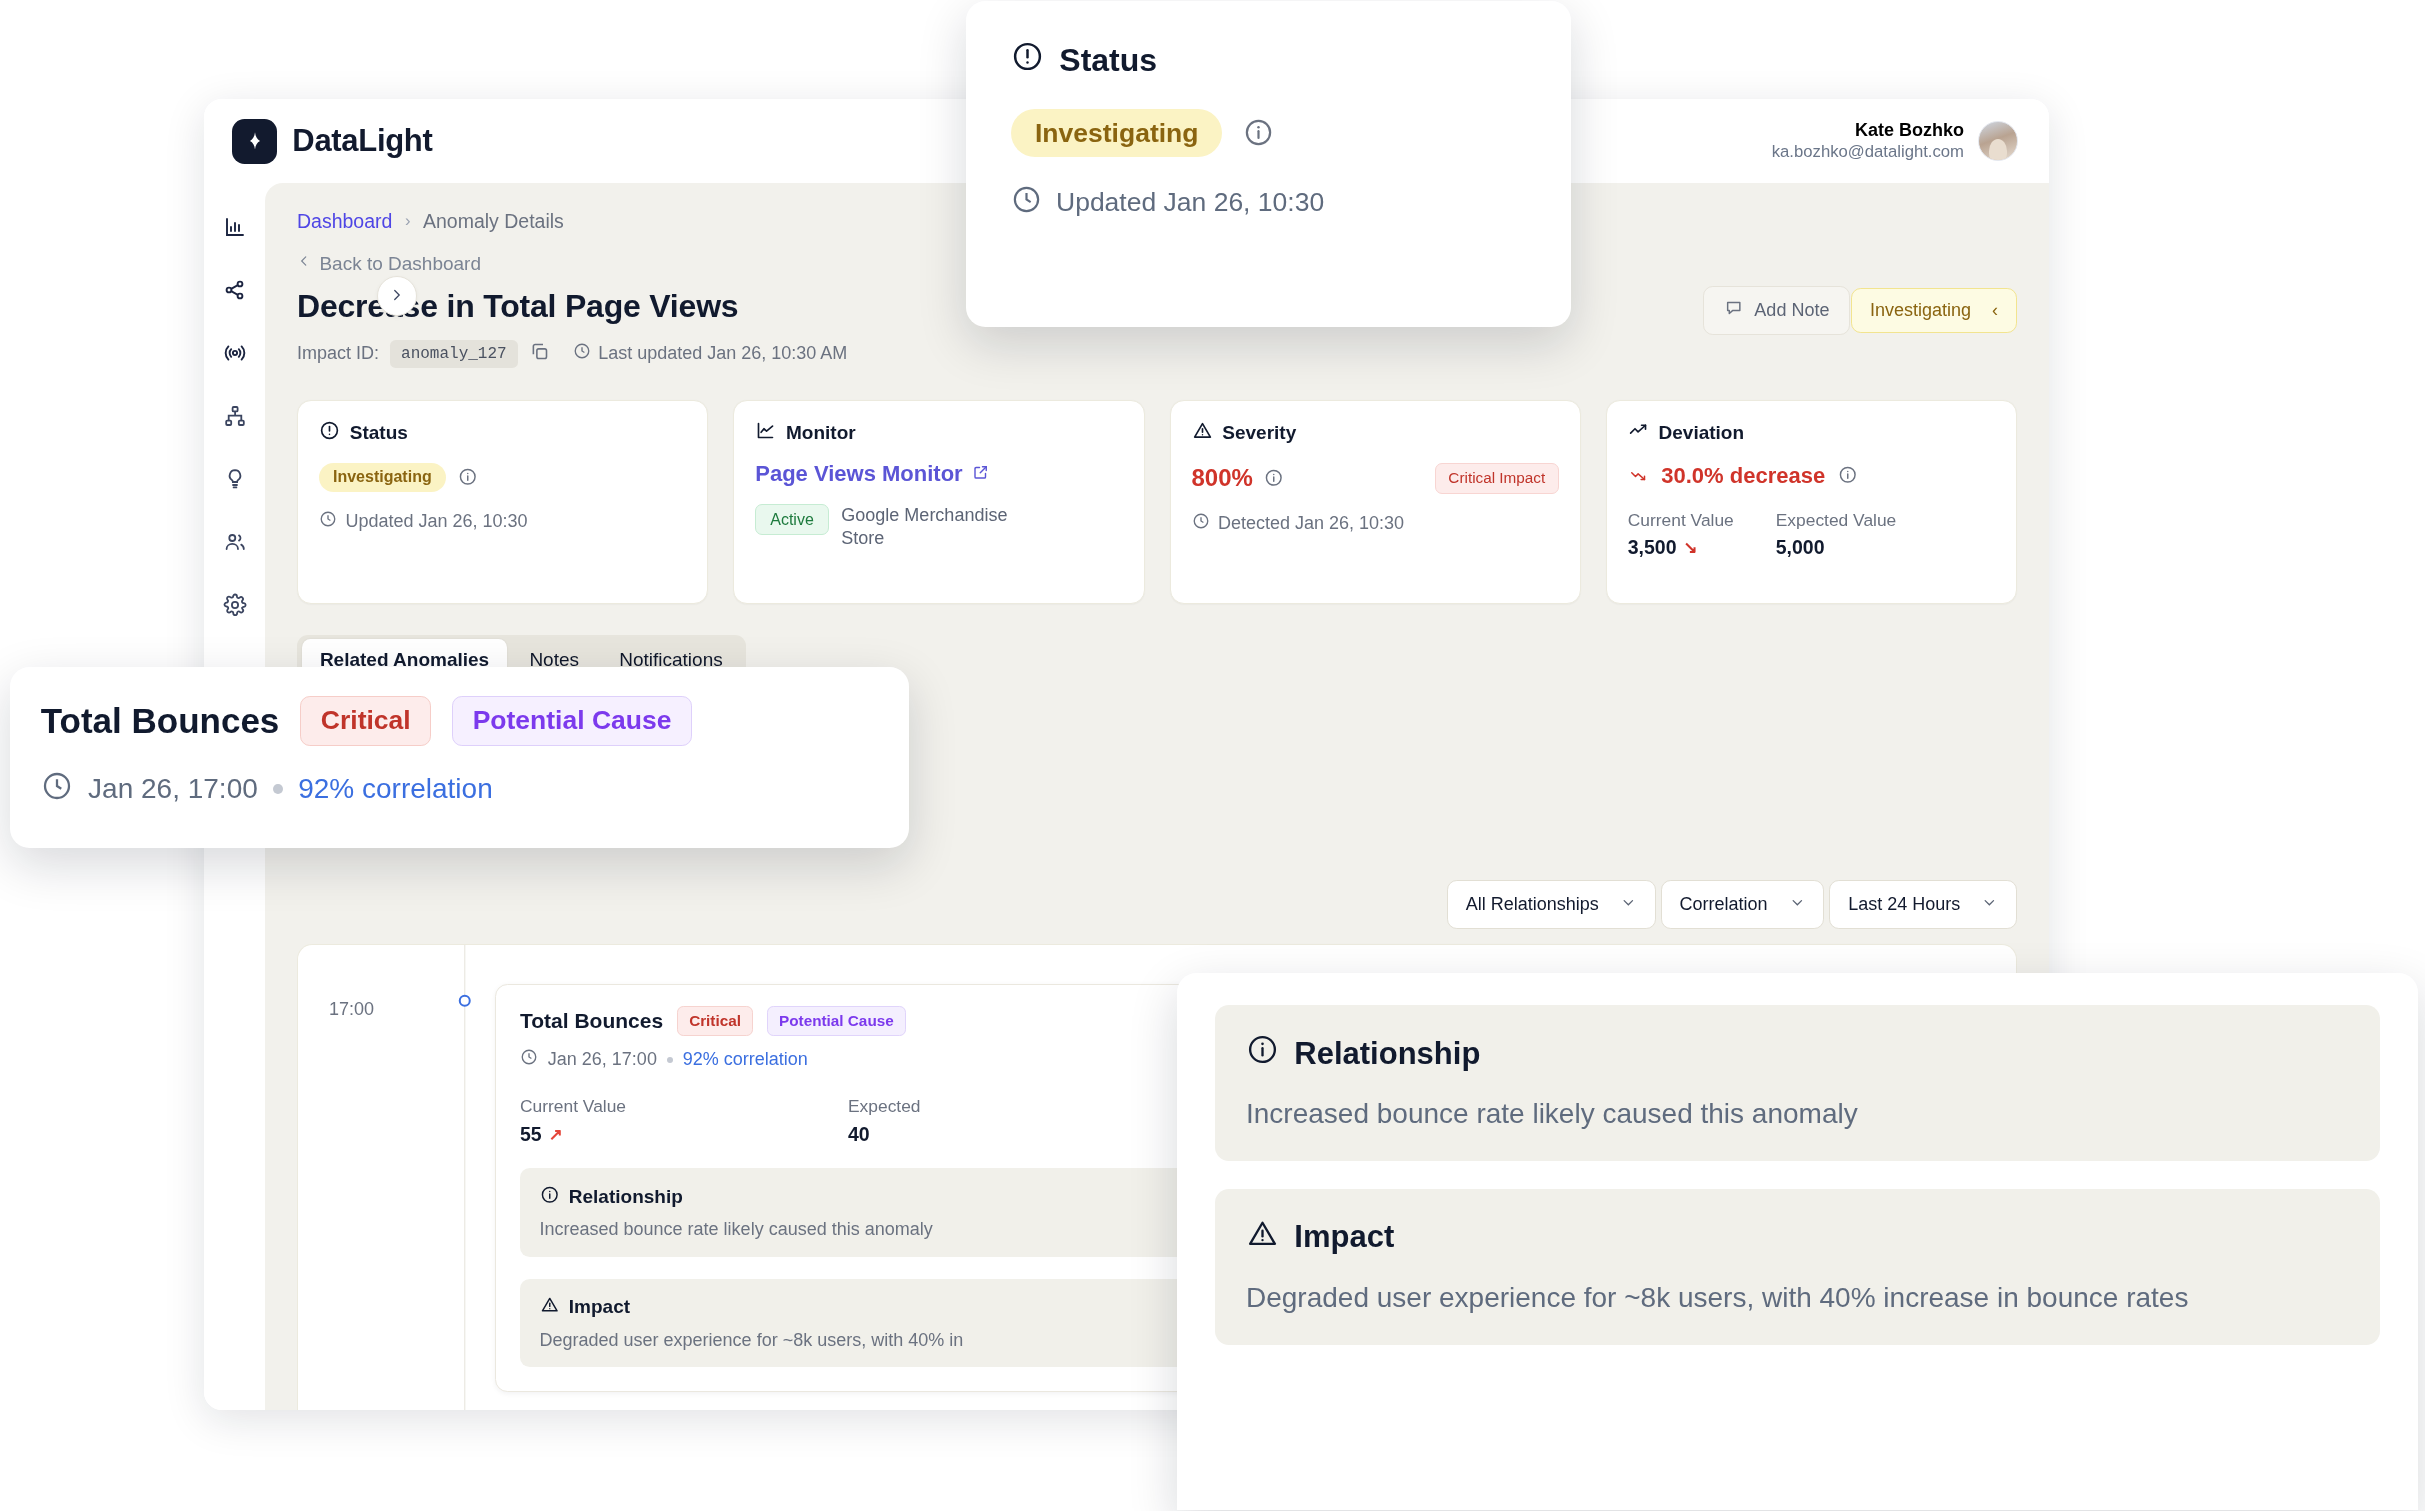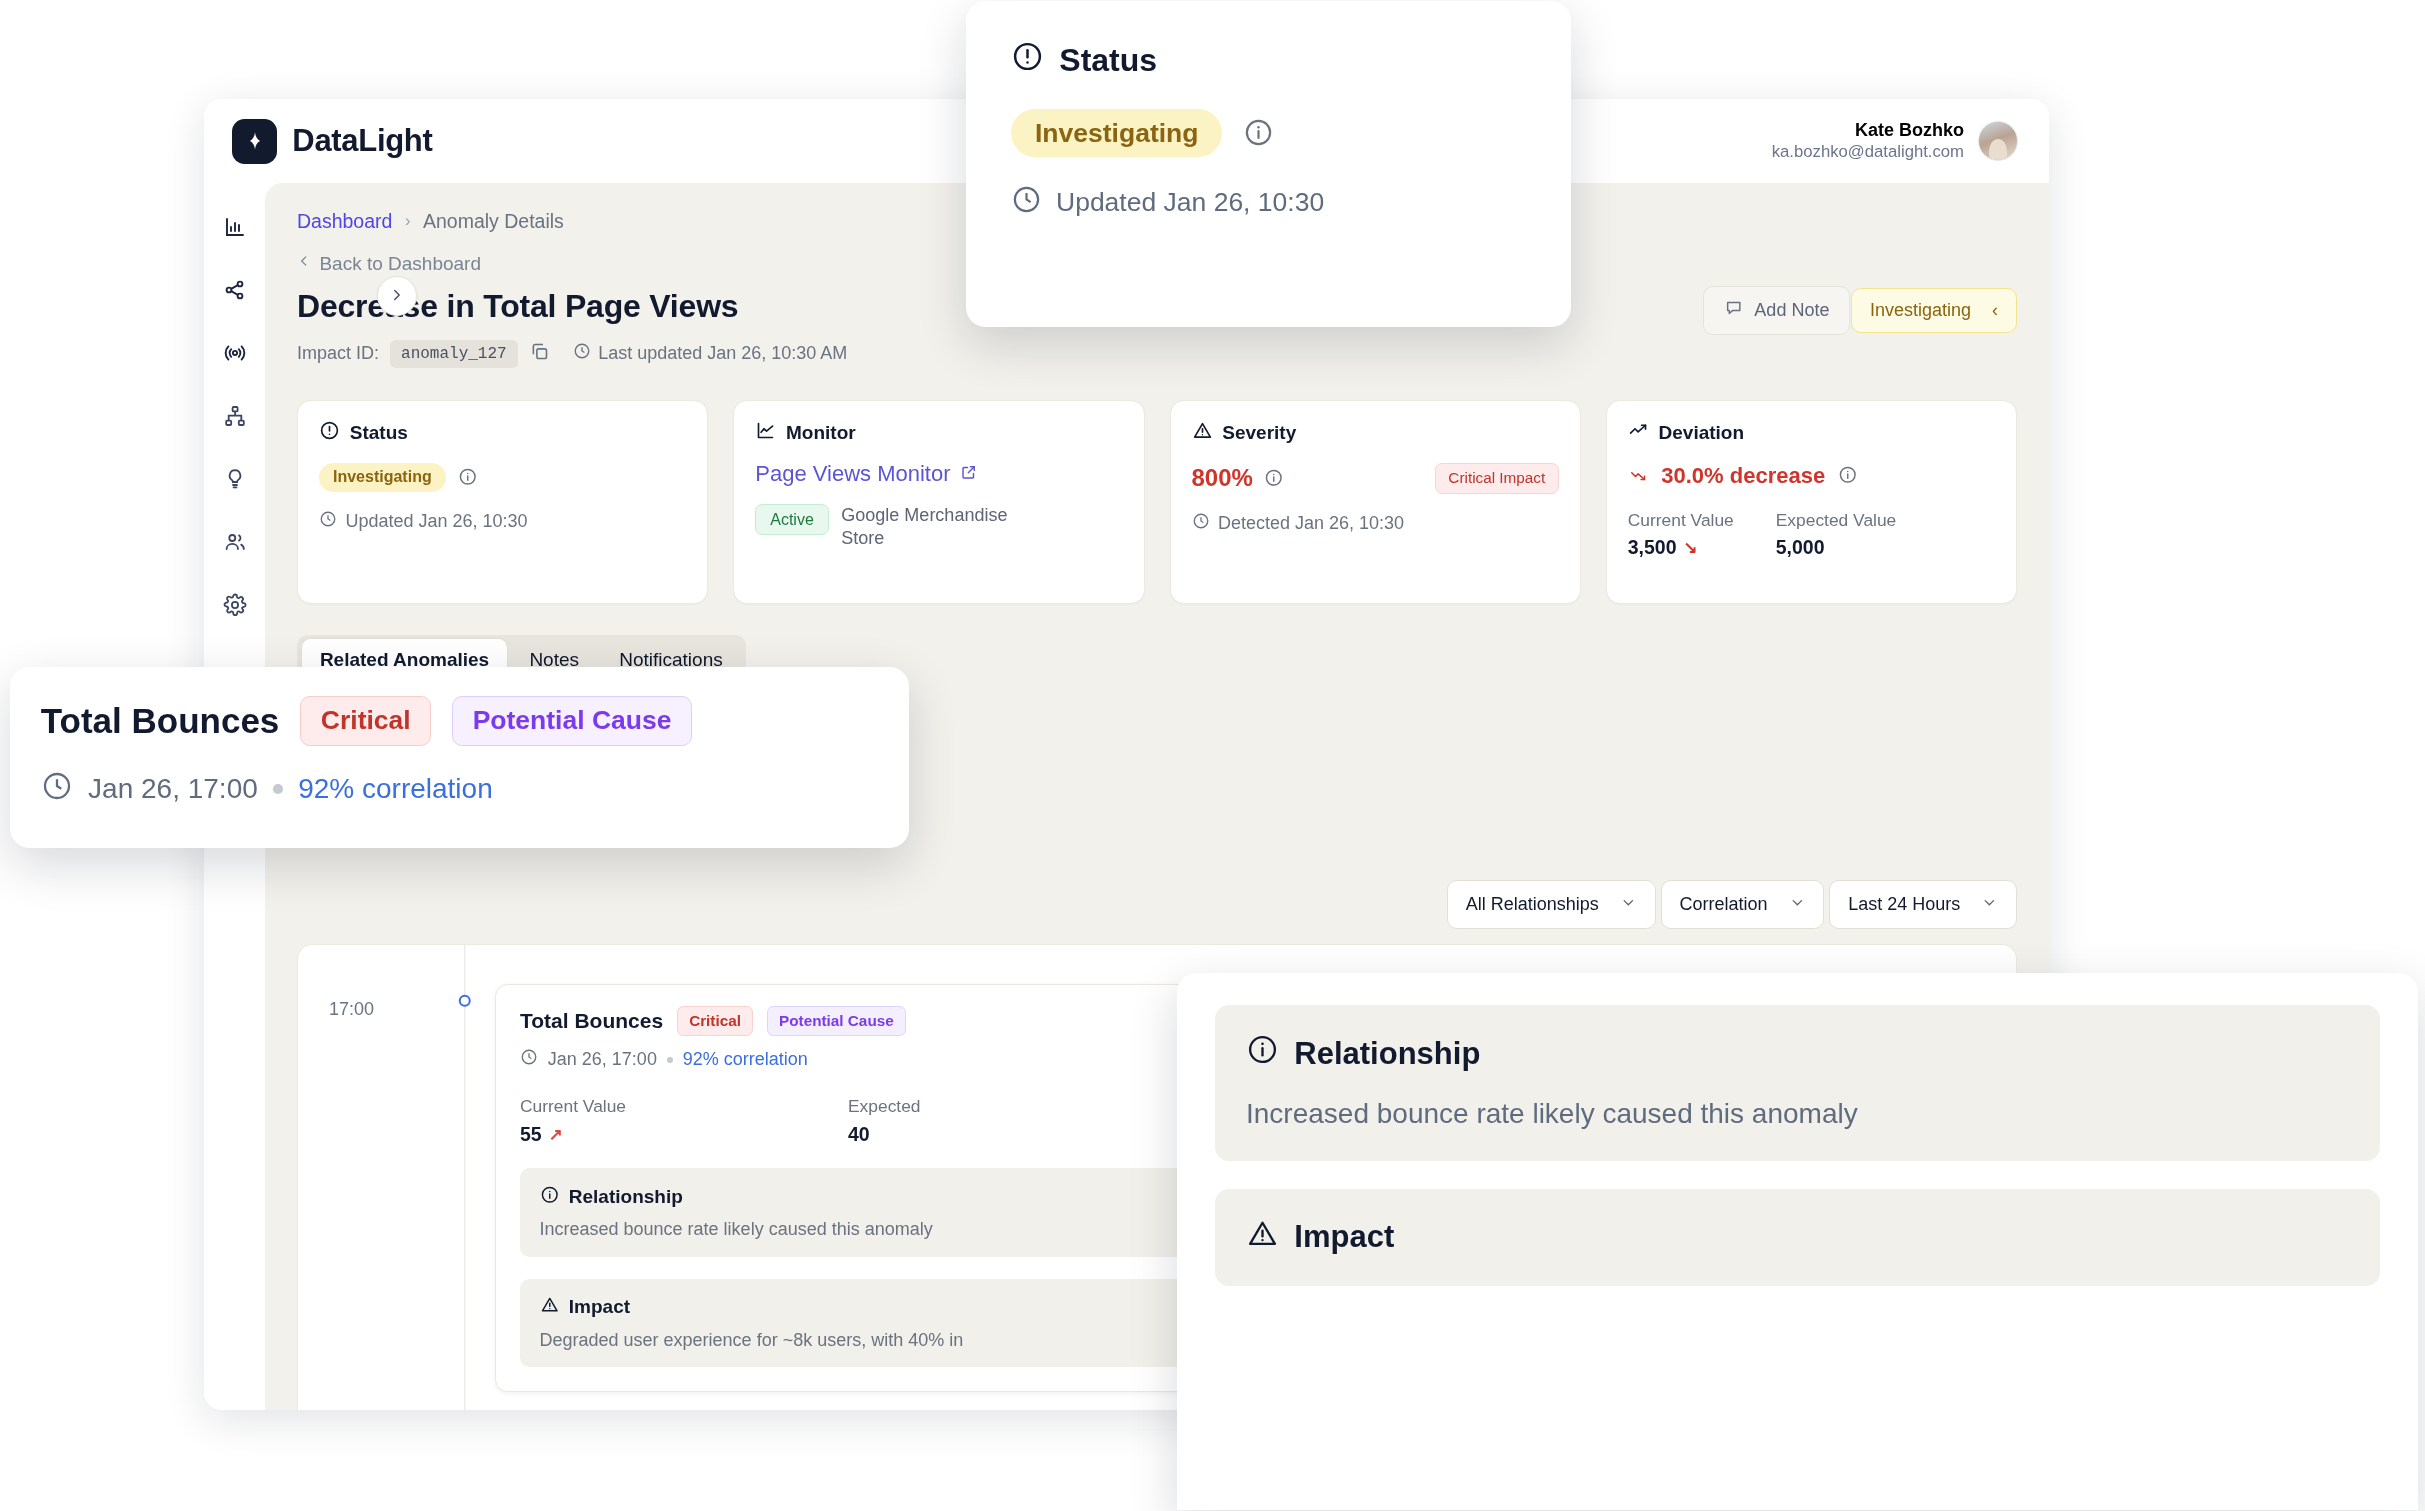--- a/index.html
+++ b/index.html
@@ -110,21 +110,21 @@
   .card-head { display:flex; align-items:center; gap:9.8px; font-size:19px; font-weight:700; color:#111a2e; }
   .pill {
     display:inline-flex;align-items:center; border-radius:697px;
     font-size:16px; font-weight:700; padding:5.6px 14px;
   }
   .pill-yellow { background:#fbf3c4; color:#8a6410; }
   .pill-crit { background:#fdeceb; border:0.7px solid #f8d5d2; color:#c0342a; border-radius:7px; font-size:15.3px; padding:5.6px 12.5px;}
   .pill-active { background:#e9f8ee; border:0.7px solid #c6ecd3; color:#1d7a3d; border-radius:7px; font-size:16px; font-weight:400; padding:5.6px 14px;}
   .row-gap { margin-top:16.7px; display:flex; align-items:center; gap:12.5px; }
   .muted-row { margin-top:18px; display:flex; align-items:center; gap:8.4px; font-size:18px; color:#6b7280;}
-  .mon-link { font-size:22px; font-weight:400; color:#5b55d6; display:flex; align-items:center; gap:9.8px; cursor:pointer;}
+  .mon-link { font-size:22px; font-weight:700; color:#5b55d6; display:flex; align-items:center; gap:9.8px; cursor:pointer;}
   .mon-sub { font-size:18px; color:#5c6475; line-height:1.25; max-width:181px;}
   .sev-val { font-size:24px; font-weight:700; color:#d0342a; }
   .dev-val { font-size:22px; font-weight:700; color:#d0342a; }
   .kv-row { margin-top:21px; display:flex; gap:42px;}
   .kv-label { font-size:17.4px; color:#6b7280; }
   .kv-value { font-size:19.5px; font-weight:700; color:#111a2e; margin-top:5.6px; display:flex; align-items:center; gap:7px;}
 
   
   .tabs-wrap { margin-top:31px; display:flex; }
   .tabs {
@@ -685,17 +685,18 @@
       <div class="fr-head">
         <span>
           <svg width="33" height="33" viewBox="0 0 24 24" fill="none" stroke="#111a2e" stroke-width="1.7" stroke-linejoin="round" stroke-linecap="round">
               <path d="M12 4.2 21 19.5H3z"></path>
               <path d="M12 10v4"></path>
               <circle cx="12" cy="16.8" r=".85" fill="#111a2e" stroke="none"></circle>
             </svg>
         </span>
         <span>Impact</span>
       </div>
+      <div class="fr-body">Degraded user experience for ~8k users, with 40% increase in bounce rates</div>
     </div>
   </div>
 
 </div>
 
 
 </body></html>

